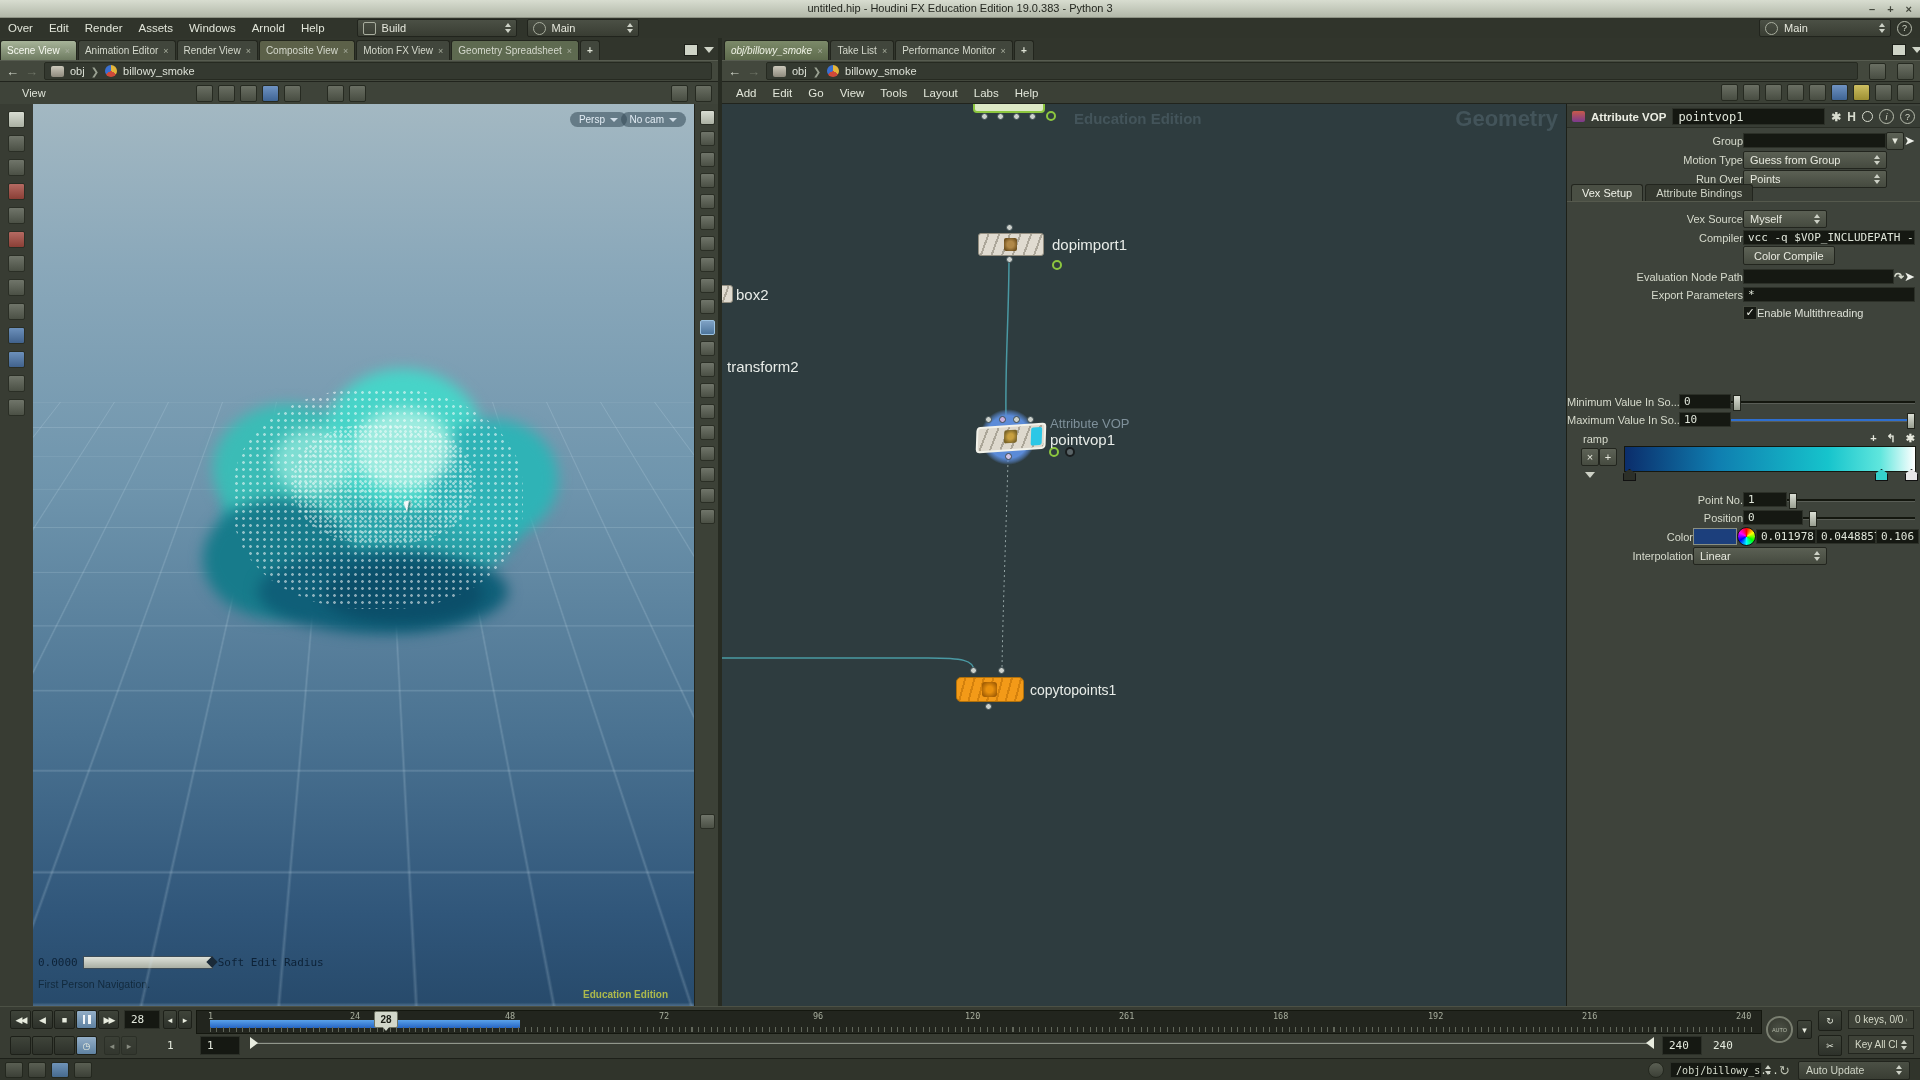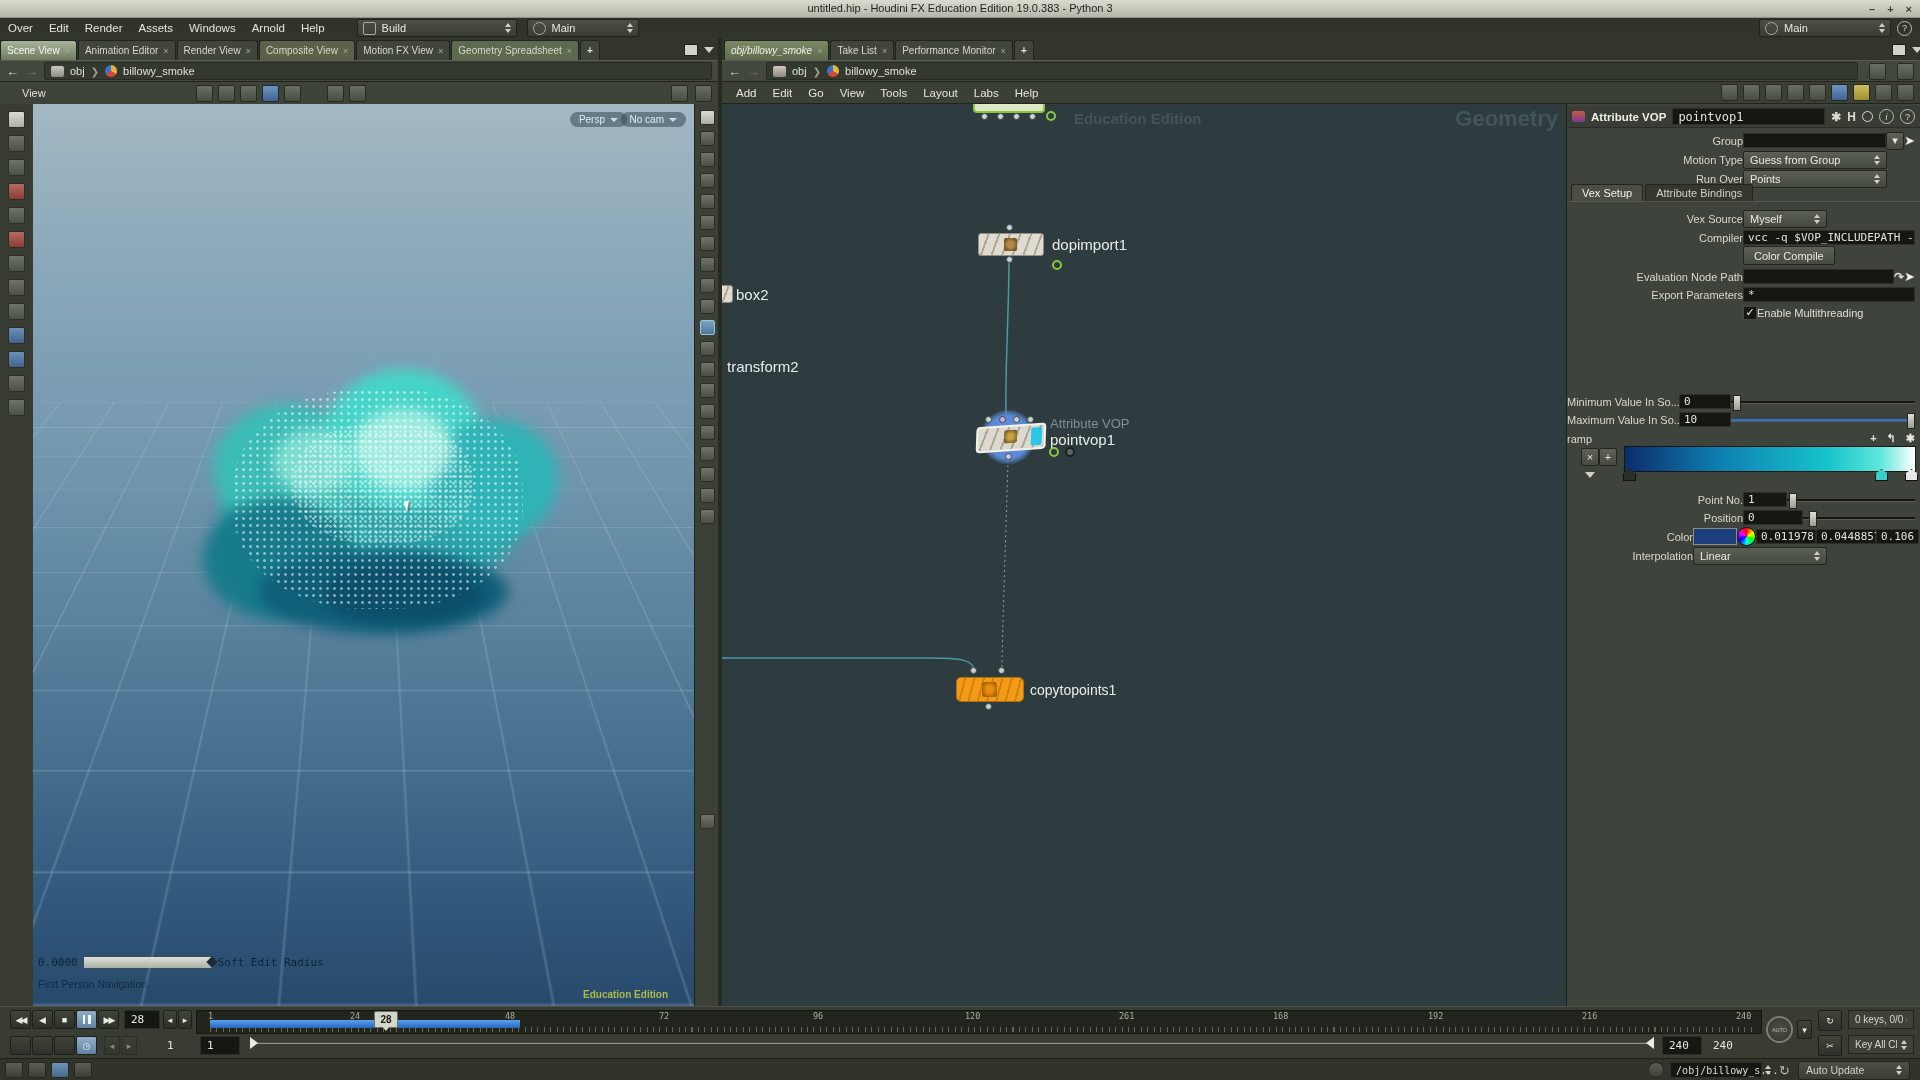--- a/index.html
+++ b/index.html
@@ -516,21 +516,21 @@
     </div>
     <div class="prow" style="top:307px">
       <span class="plab" style="width:112px">Maximum Value In So...</span>
       <span class="fld" style="width:52px">10</span>
       <span class="slider blue">
           <span class="handle" style="right:0"></span>
         </span>
     </div>
 
     <div class="prow" style="top:326px">
-      <span style="color:#d6dacc">ramp</span>
+      <span style="margin-left:16px;color:#d6dacc">ramp</span>
       <span style="margin-left:auto;display:flex;gap:10px;color:#e6e8dd;font-weight:bold">
         <span>+</span>
         <span>↰</span>
         <span>✱</span>
       </span>
     </div>
     <div style="position:absolute;top:342px;left:0;width:348px;height:40px">
       <span class="sqbtn" style="position:absolute;left:14px;top:2px">×</span>
       <span class="sqbtn" style="position:absolute;left:32px;top:2px">+</span>
       <span style="position:absolute;left:18px;top:26px;width:0;height:0;border-left:5px solid transparent;border-right:5px solid transparent;border-top:6px solid #cdd1c6"></span>

